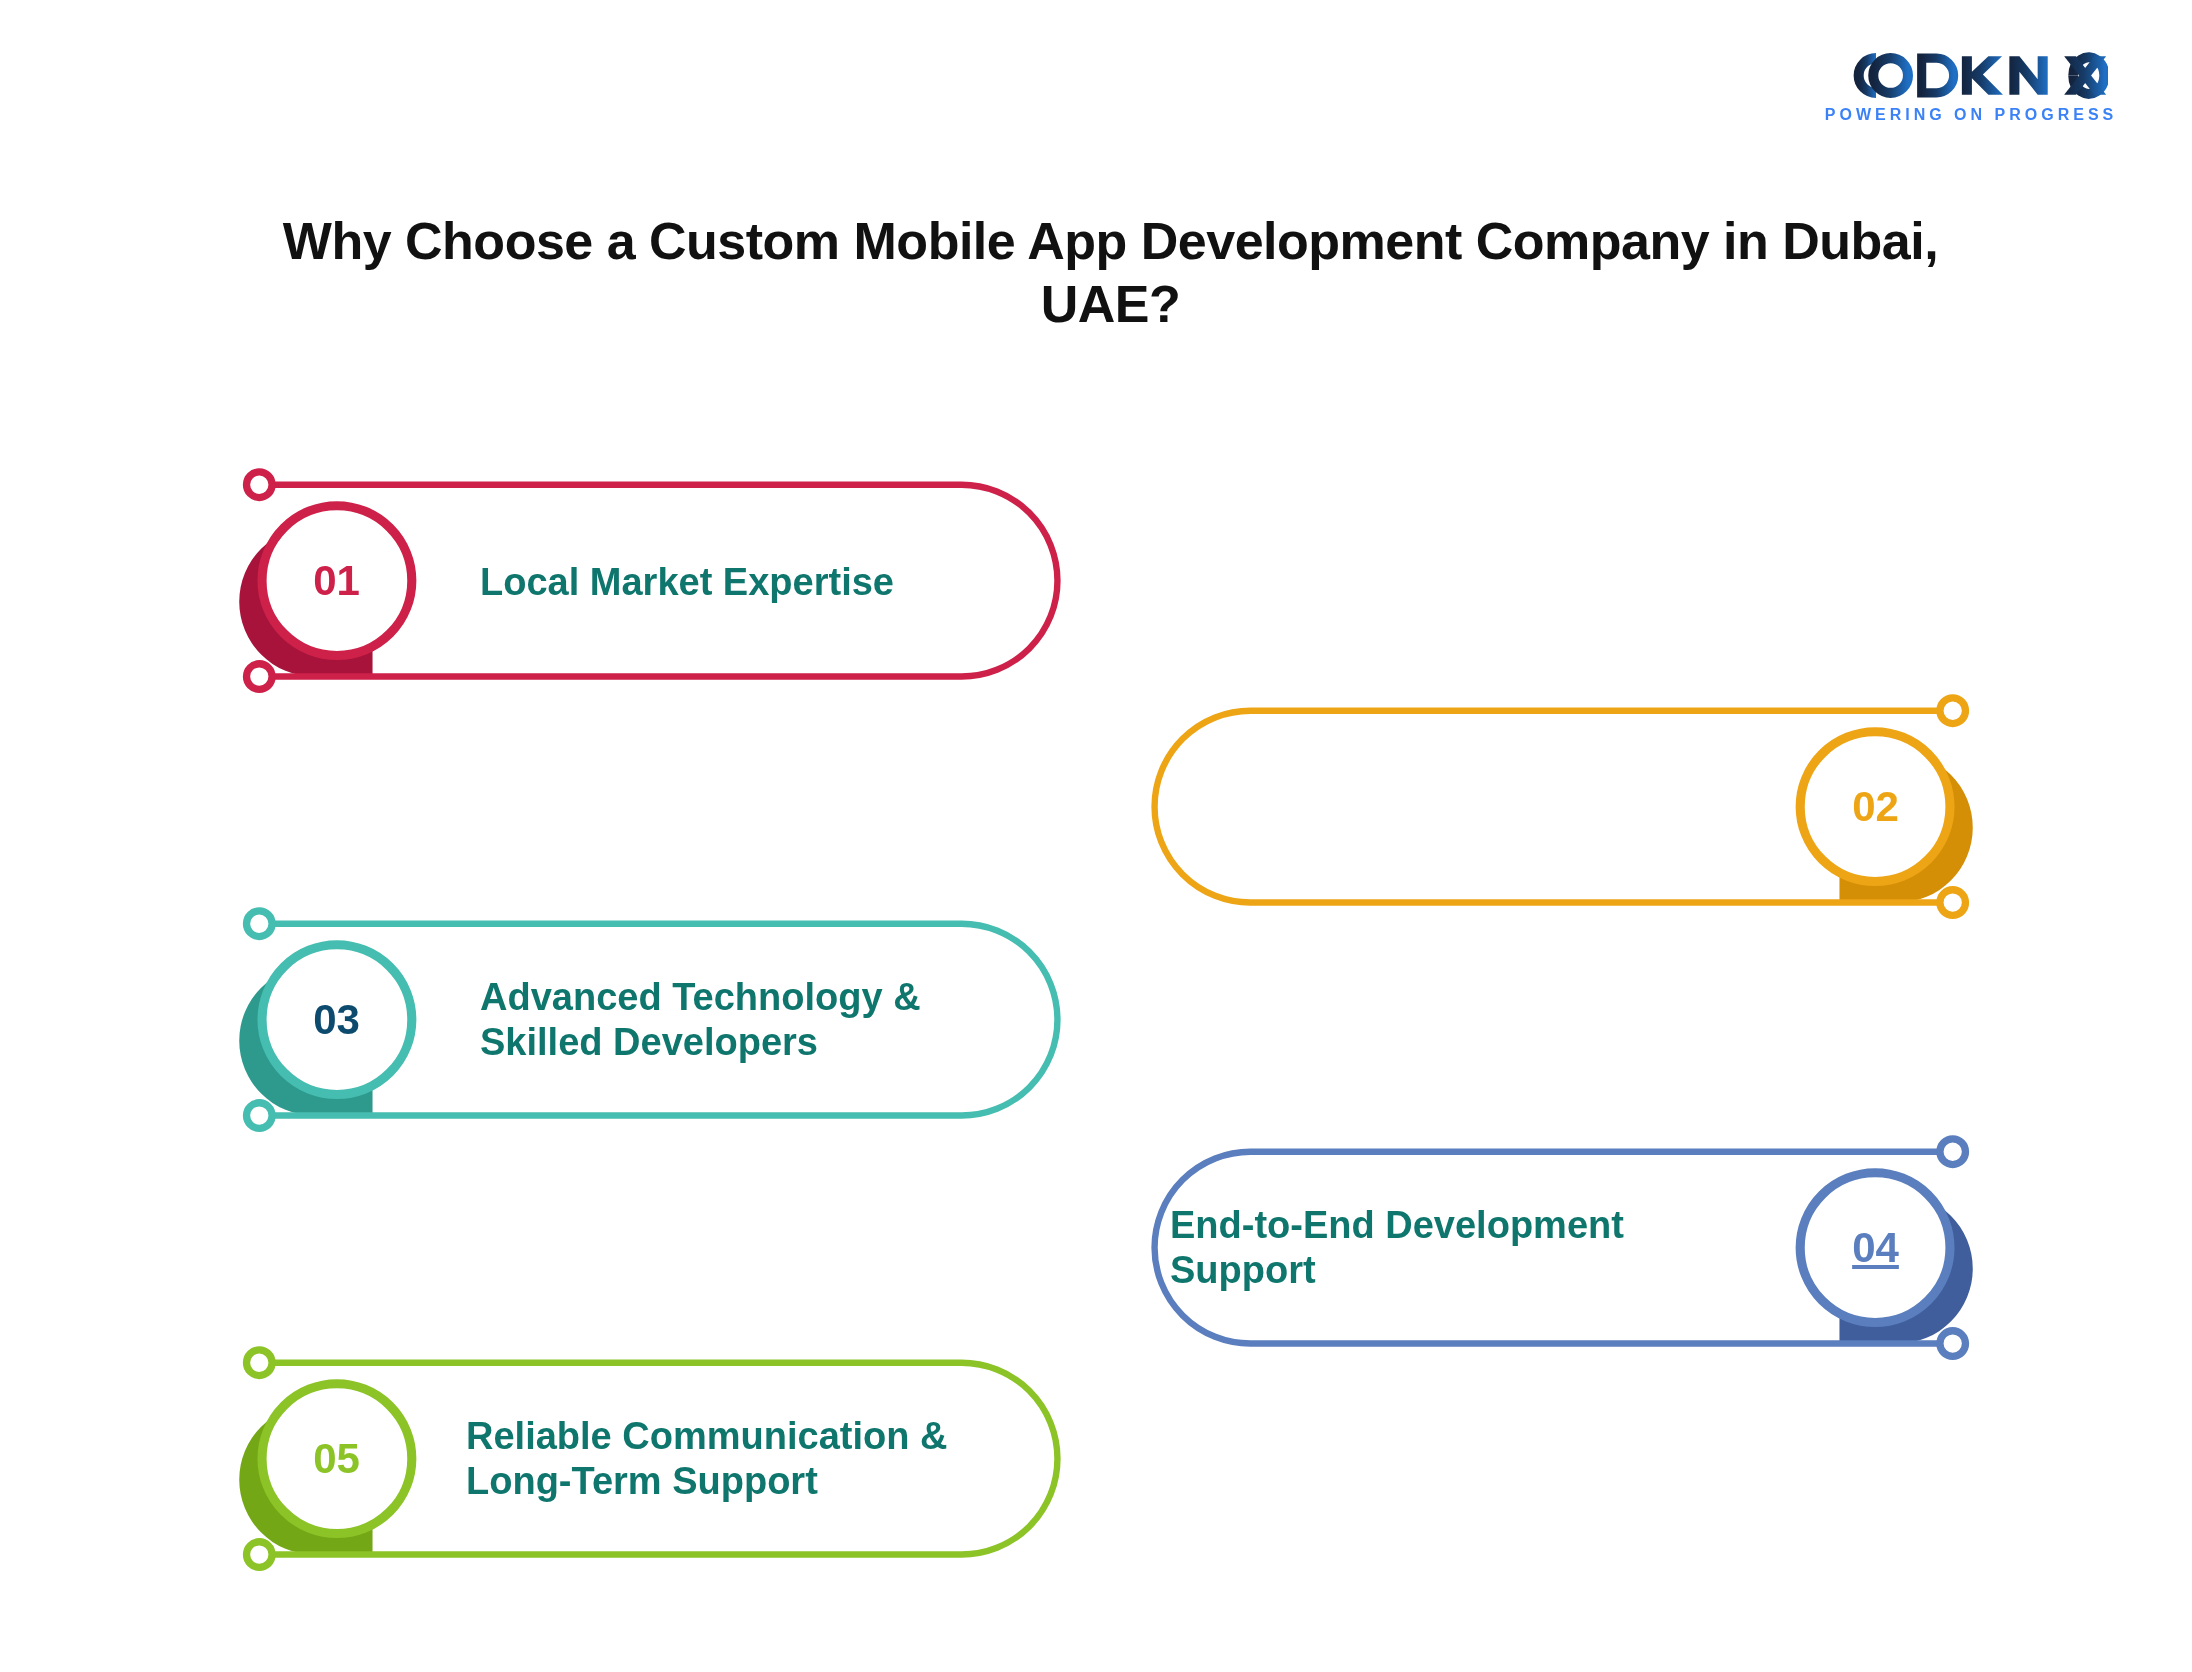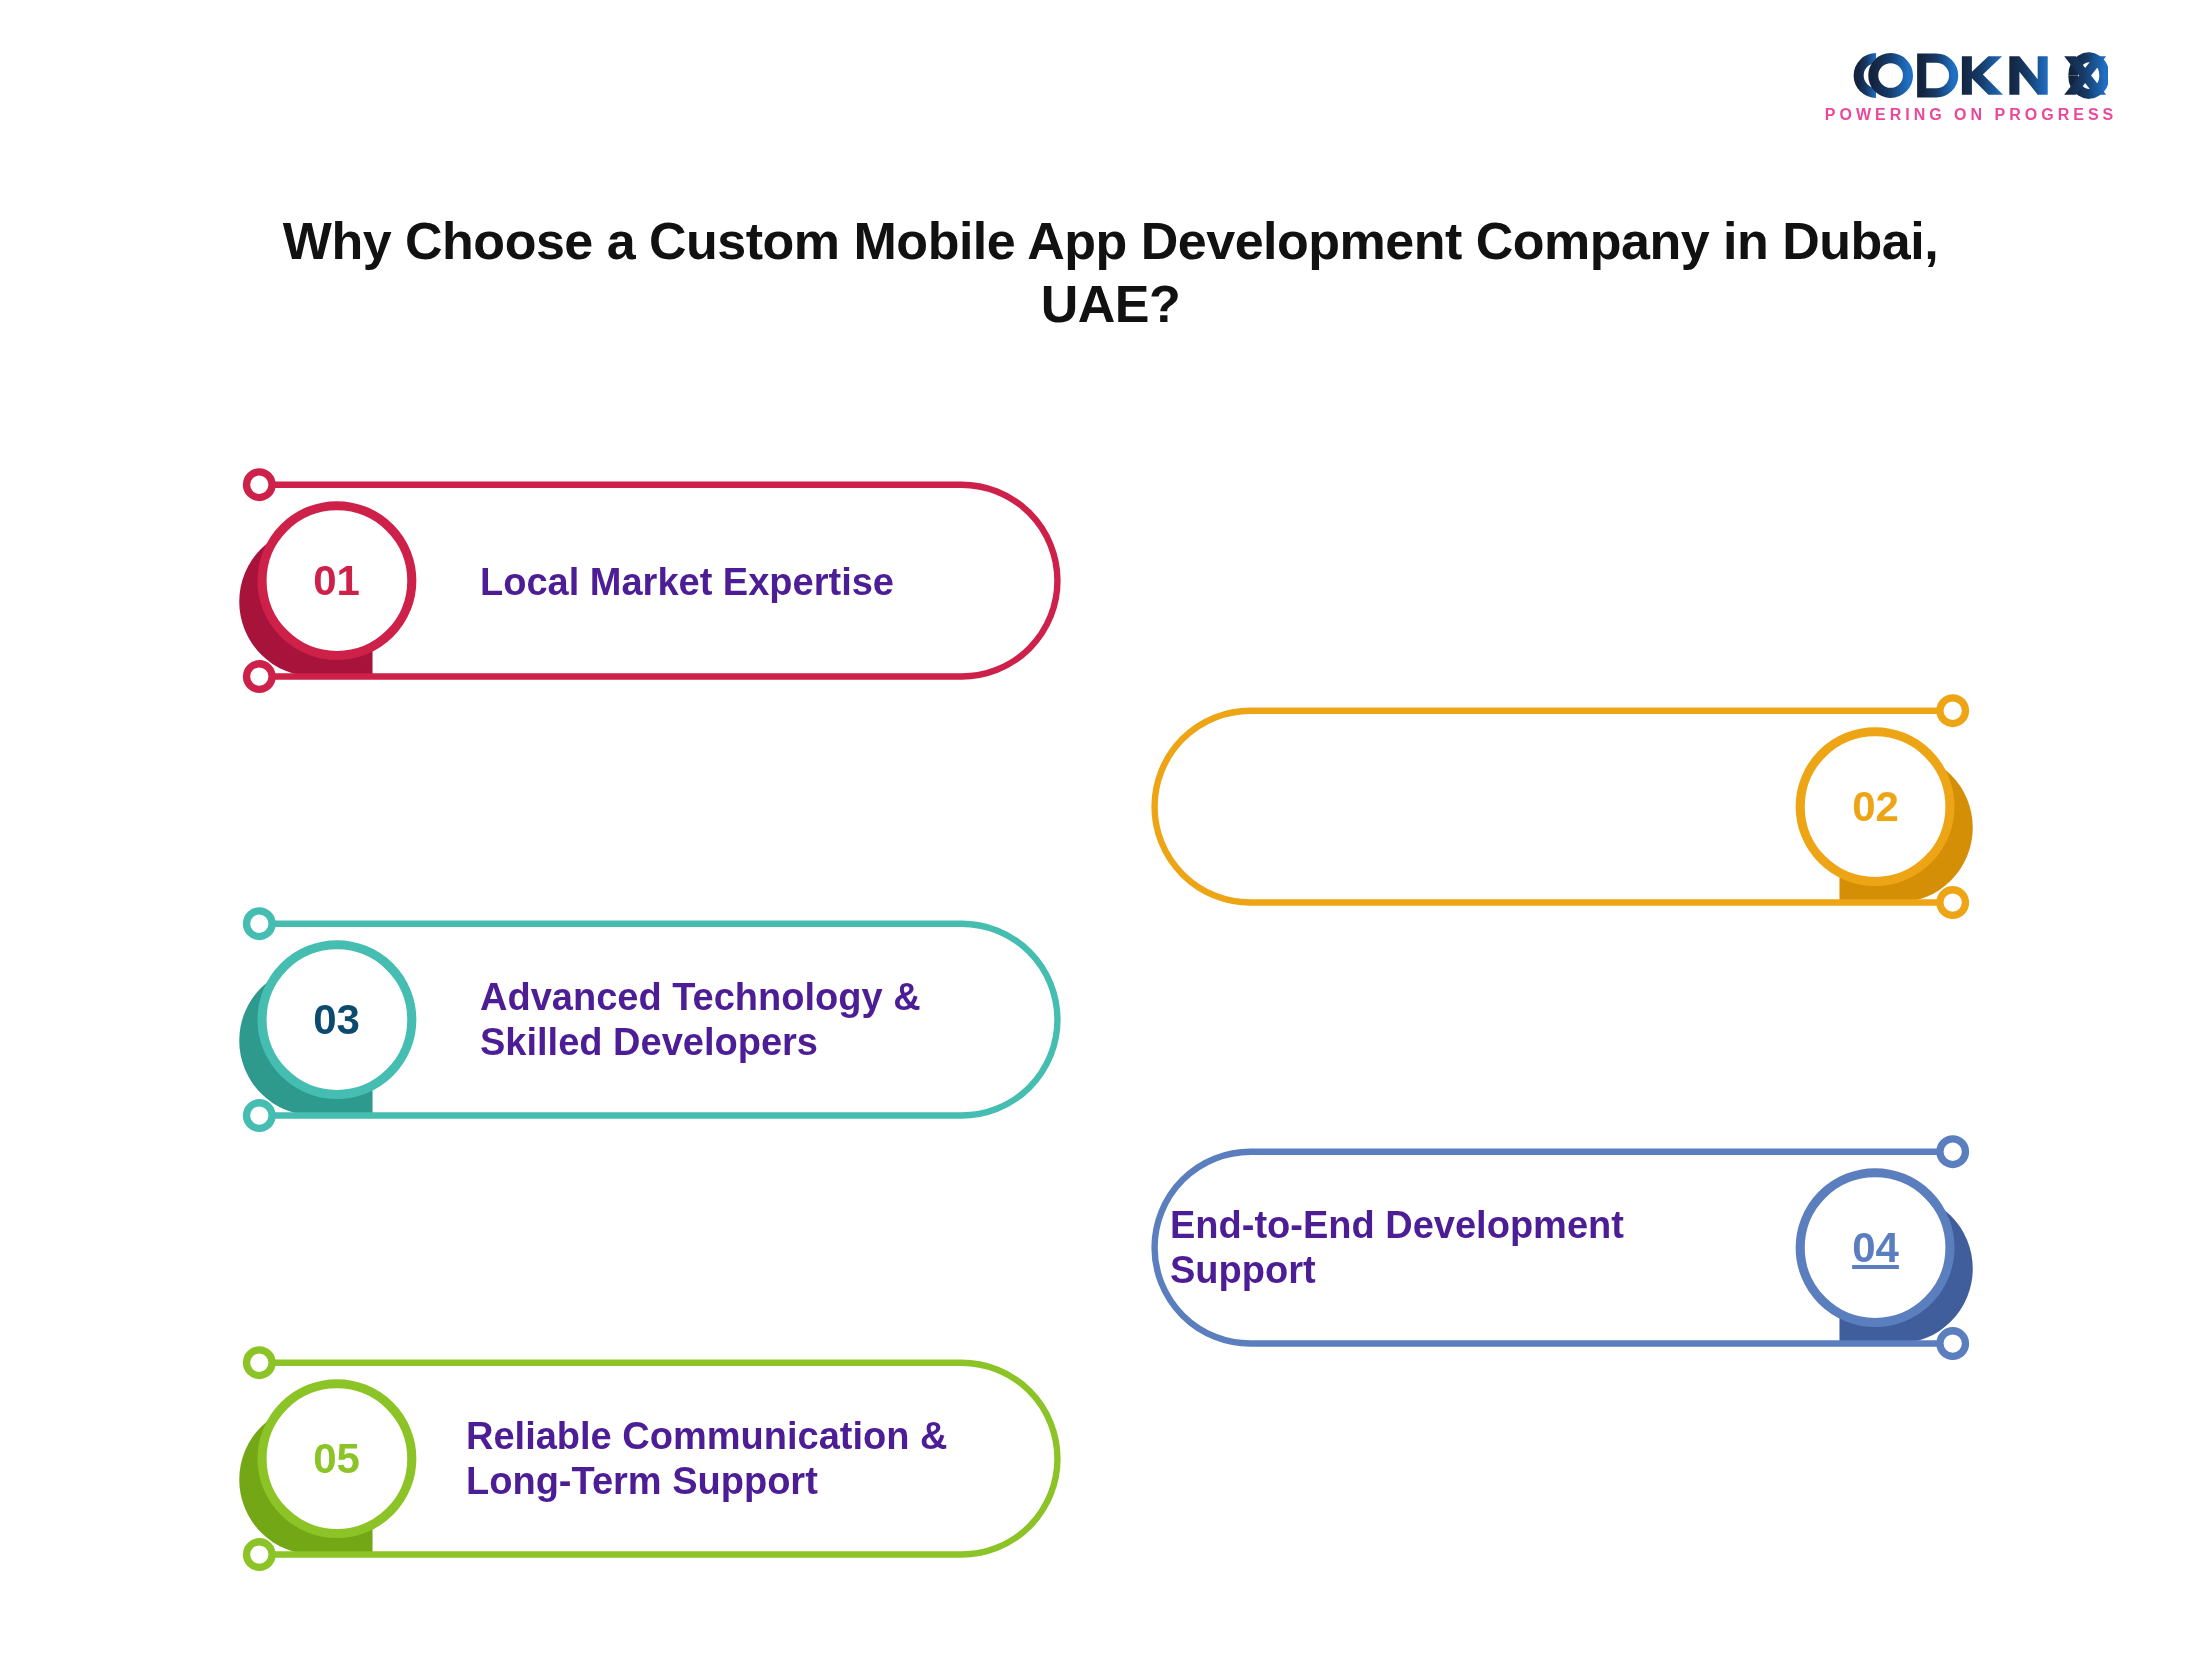--- a/index.html
+++ b/index.html
@@ -12,38 +12,38 @@
   }
   
   .logo-wrap{
     position:absolute;top:35px;right:71px;
     width:302px;height:101px;
     display:flex;flex-direction:column;align-items:center;justify-content:center;
   }
   .logo-mark{width:274px;height:57px;display:block;}
   .logo-tagline{
     font-size:16px;font-weight:700;letter-spacing:4px;
-    color:#ec4899;margin-top:2.7px;white-space:nowrap;
+    color:#3b82f6;margin-top:2.7px;white-space:nowrap;
     font-family:"Liberation Sans", sans-serif;
   }
   
   .title{
     position:absolute;left:247px;top:210px;width:1727px;
     text-align:center;
     font-size:52px;line-height:1.22;font-weight:700;
     color:#111111;letter-spacing:-0.5px;
     font-family:"Liberation Sans", sans-serif;
   }
   
   .cards{position:absolute;left:0;top:0;width:2193px;height:1380px;}
   .card{position:absolute;}
   .card svg{display:block;overflow:visible;}
   .card-label{
     position:absolute;
-    font-size:38px;line-height:1.18;font-weight:700;color:#4c1d95;
+    font-size:38px;line-height:1.18;font-weight:700;color:#0f766e;
     font-family:"Liberation Sans", sans-serif;
     white-space:pre-line;
   }
   .card-label.left-text{left:274px;}
   .card-num{
     position:absolute;
     font-size:42px;font-weight:700;
     font-family:"Liberation Sans", sans-serif;
     display:flex;align-items:center;justify-content:center;
     width:119px;height:55px;

